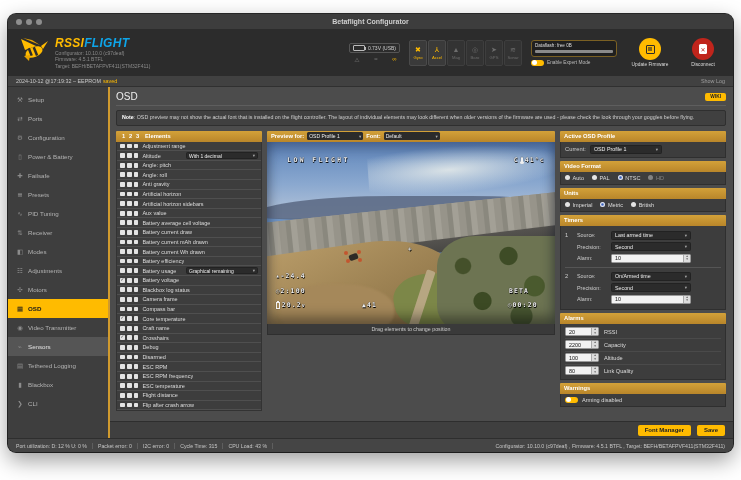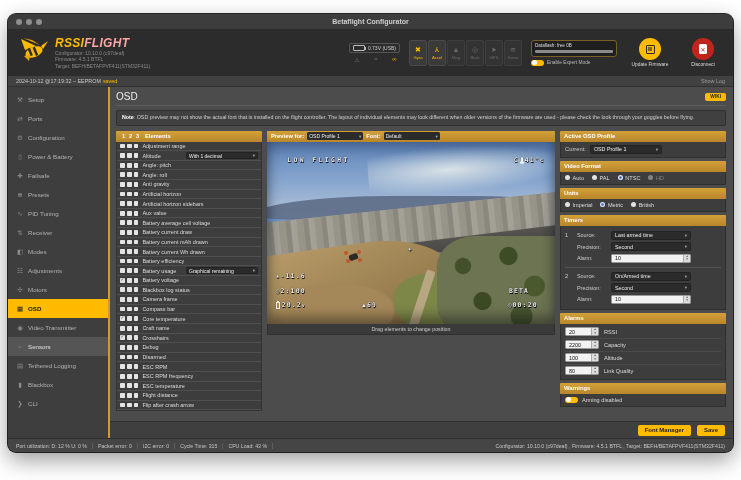--- a/index.html
+++ b/index.html
@@ -10,21 +10,21 @@
   
   .titlebar{height:16px;background:#3d3d3d;display:flex;align-items:center;position:relative;border-bottom:1px solid #2c2c2c;flex:0 0 auto}
   .dots{display:flex;gap:4px;margin-left:8px}
   .dot{width:6px;height:6px;border-radius:50%;background:#8e8e8e}
   .win-title{position:absolute;left:0;right:0;text-align:center;font-size:7px;font-weight:bold;color:#cfcfcf}
   
   .header{height:46px;background:#2c2c2c;display:flex;align-items:center;padding:0 10px 0 12px;flex:0 0 auto}
   .logo-wrap{display:flex;align-items:flex-start;gap:5px}
   .brand-block{display:flex;flex-direction:column}
   .brand{font-style:italic;font-weight:bold;font-size:12px;letter-spacing:.3px;line-height:12px}
-  .brand .b1{color:#ffbb00}.brand .b2{color:#fca5a5}
+  .brand .b1{color:#ffbb00}.brand .b2{color:#0ea5e9}
   .fw-info{font-size:5px;color:#8a8a8a;line-height:6.5px;margin-top:1px}
   .hdr-right{margin-left:auto;display:flex;align-items:center;gap:9px}
   .batt-block{display:flex;flex-direction:column;gap:3px}
   .batt-row{display:flex;align-items:center;gap:3px;border:1px solid #555;border-radius:2px;padding:1px 3px}
   .batt-icon{width:12px;height:6px;border:1px solid #bbb;border-radius:1px;position:relative}
   .batt-icon:after{content:"";position:absolute;right:-2px;top:1px;width:1.5px;height:2.5px;background:#bbb}
   .batt-txt{font-size:5px;color:#ccc}
   .mini-icons{display:flex;gap:8px;justify-content:space-around;font-size:6px;color:#777;padding-left:2px}
   .mini-icons .link{color:#ffbb00}
   .sensors{display:flex;gap:1px}
@@ -578,34 +578,34 @@
 
                 <div class="osd-el ov-warning">LOW FLIGHT</div>
                 <div class="osd-el ov-coretemp">
                   <span>C</span>
                     <span class="therm"></span>
                     <span>41°c</span>
                 </div>
                 <div class="osd-el ov-crosshair">+</div>
                 <div class="osd-el ov-altitude">
                   <span class="oic">▴</span>
-                    <span>-11.6</span>
+                    <span>-24.4</span>
                 </div>
                 <div class="osd-el ov-timer2">
                   <span class="oic">◷</span>
                     <span>2:100</span>
                 </div>
                 <div class="osd-el ov-voltage">
                   <span class="battglyph"></span>
                     <span>20.2</span>
                     <span style="font-size:5px">v</span>
                 </div>
                 <div class="osd-el ov-rssi">
                   <span class="oic">▲</span>
-                    <span>69</span>
+                    <span>41</span>
                 </div>
                 <div class="osd-el ov-flymode">BETA</div>
                 <div class="osd-el ov-timer1">
                   <span class="oic">◷</span>
                     <span>00:20</span>
                 </div>
               </div>
 
               <div class="caption-bar">Drag elements to change position</div>
             </div>

